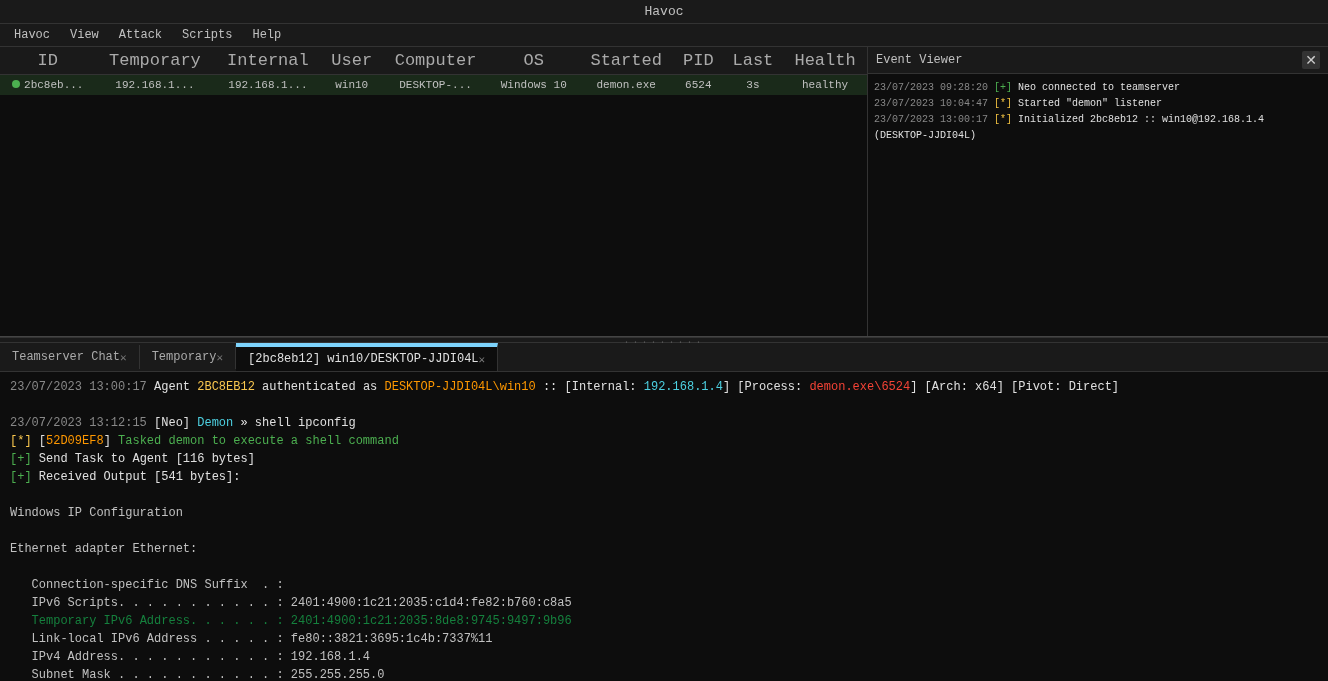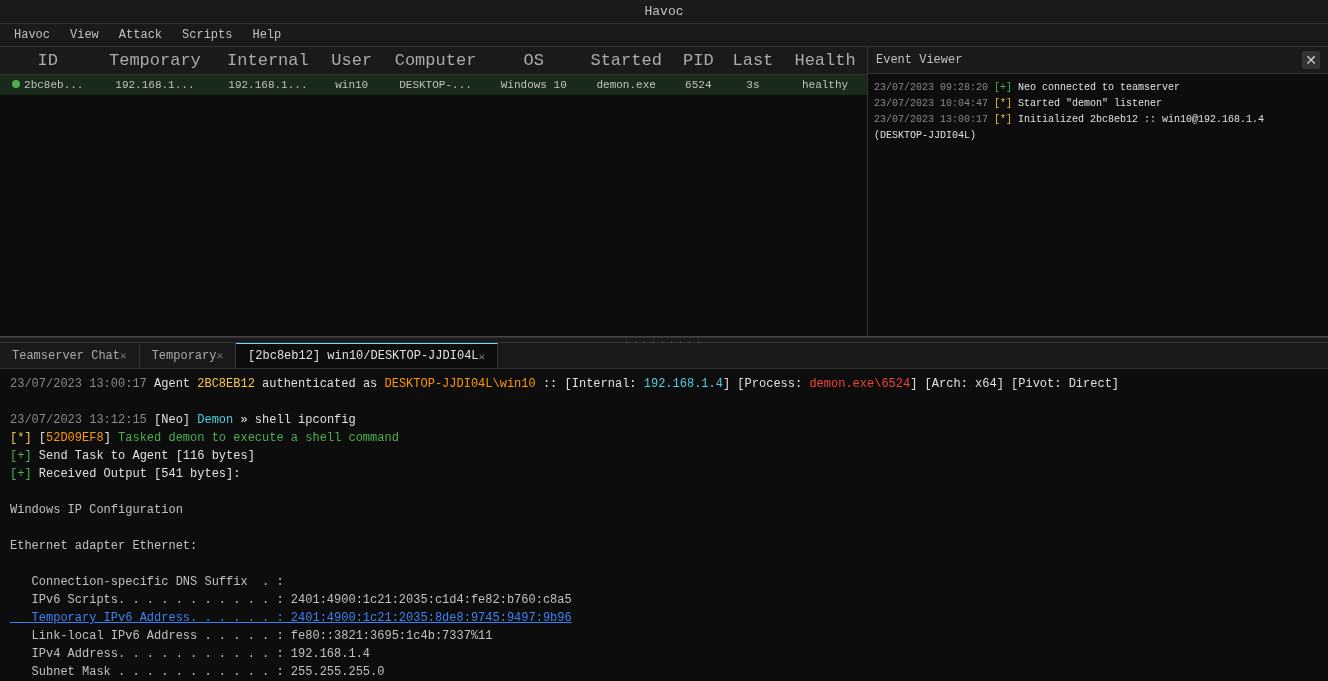--- a/index.html
+++ b/index.html
@@ -164,21 +164,21 @@
       padding: 5px 12px;
       cursor: pointer;
       color: #aaa;
       font-size: 12px;
       border-right: 1px solid #333;
       white-space: nowrap;
     }
     .tab.active {
       background: #0d0d0d;
       color: #e0e0e0;
-      border-top: 1px solid #7dd3fc;
+      border-top: 4px solid #7dd3fc;
     }
     .tab-close {
       color: #777;
       font-size: 11px;
       cursor: pointer;
     }
 
     
     #terminal-content {
       flex: 1;
@@ -288,18 +288,18 @@
       <div class="t-line"><span style="color:#f9c74f">[*]</span> <span style="color:#e0e0e0">[</span><span style="color:#ff9800">52D09EF8</span><span style="color:#e0e0e0">] </span><span style="color:#4caf50">Tasked demon to execute a shell command</span></div>
       <div class="t-line"><span style="color:#4caf50">[+]</span> <span style="color:#e0e0e0">Send Task to Agent [116 bytes]</span></div>
       <div class="t-line"><span style="color:#4caf50">[+]</span> <span style="color:#e0e0e0">Received Output [541 bytes]:</span></div>
       <div class="t-line">&nbsp;</div>
       <div class="t-line" style="color: rgb(192, 192, 192);">Windows IP Configuration</div>
       <div class="t-line">&nbsp;</div>
       <div class="t-line" style="color: rgb(192, 192, 192);">Ethernet adapter Ethernet:</div>
       <div class="t-line">&nbsp;</div>
       <div class="t-line" style="color: rgb(192, 192, 192);">   Connection-specific DNS Suffix  . :</div>
       <div class="t-line" style="color: rgb(192, 192, 192);">   IPv6 Scripts. . . . . . . . . . . : 2401:4900:1c21:2035:c1d4:fe82:b760:c8a5</div>
-      <div class="t-line" style="color: #3b82f6; text-decoration: underline;">   Temporary IPv6 Address. . . . . . : 2401:4900:1c21:2035:8de8:9745:9497:9b96</div>
+      <div class="t-line" style="color: #15803d;">   Temporary IPv6 Address. . . . . . : 2401:4900:1c21:2035:8de8:9745:9497:9b96</div>
       <div class="t-line" style="color: rgb(192, 192, 192);">   Link-local IPv6 Address . . . . . : fe80::3821:3695:1c4b:7337%11</div>
       <div class="t-line" style="color: rgb(192, 192, 192);">   IPv4 Address. . . . . . . . . . . : 192.168.1.4</div>
       <div class="t-line" style="color: rgb(192, 192, 192);">   Subnet Mask . . . . . . . . . . . : 255.255.255.0</div>
     </div>
 </div>
 
 </body></html>

